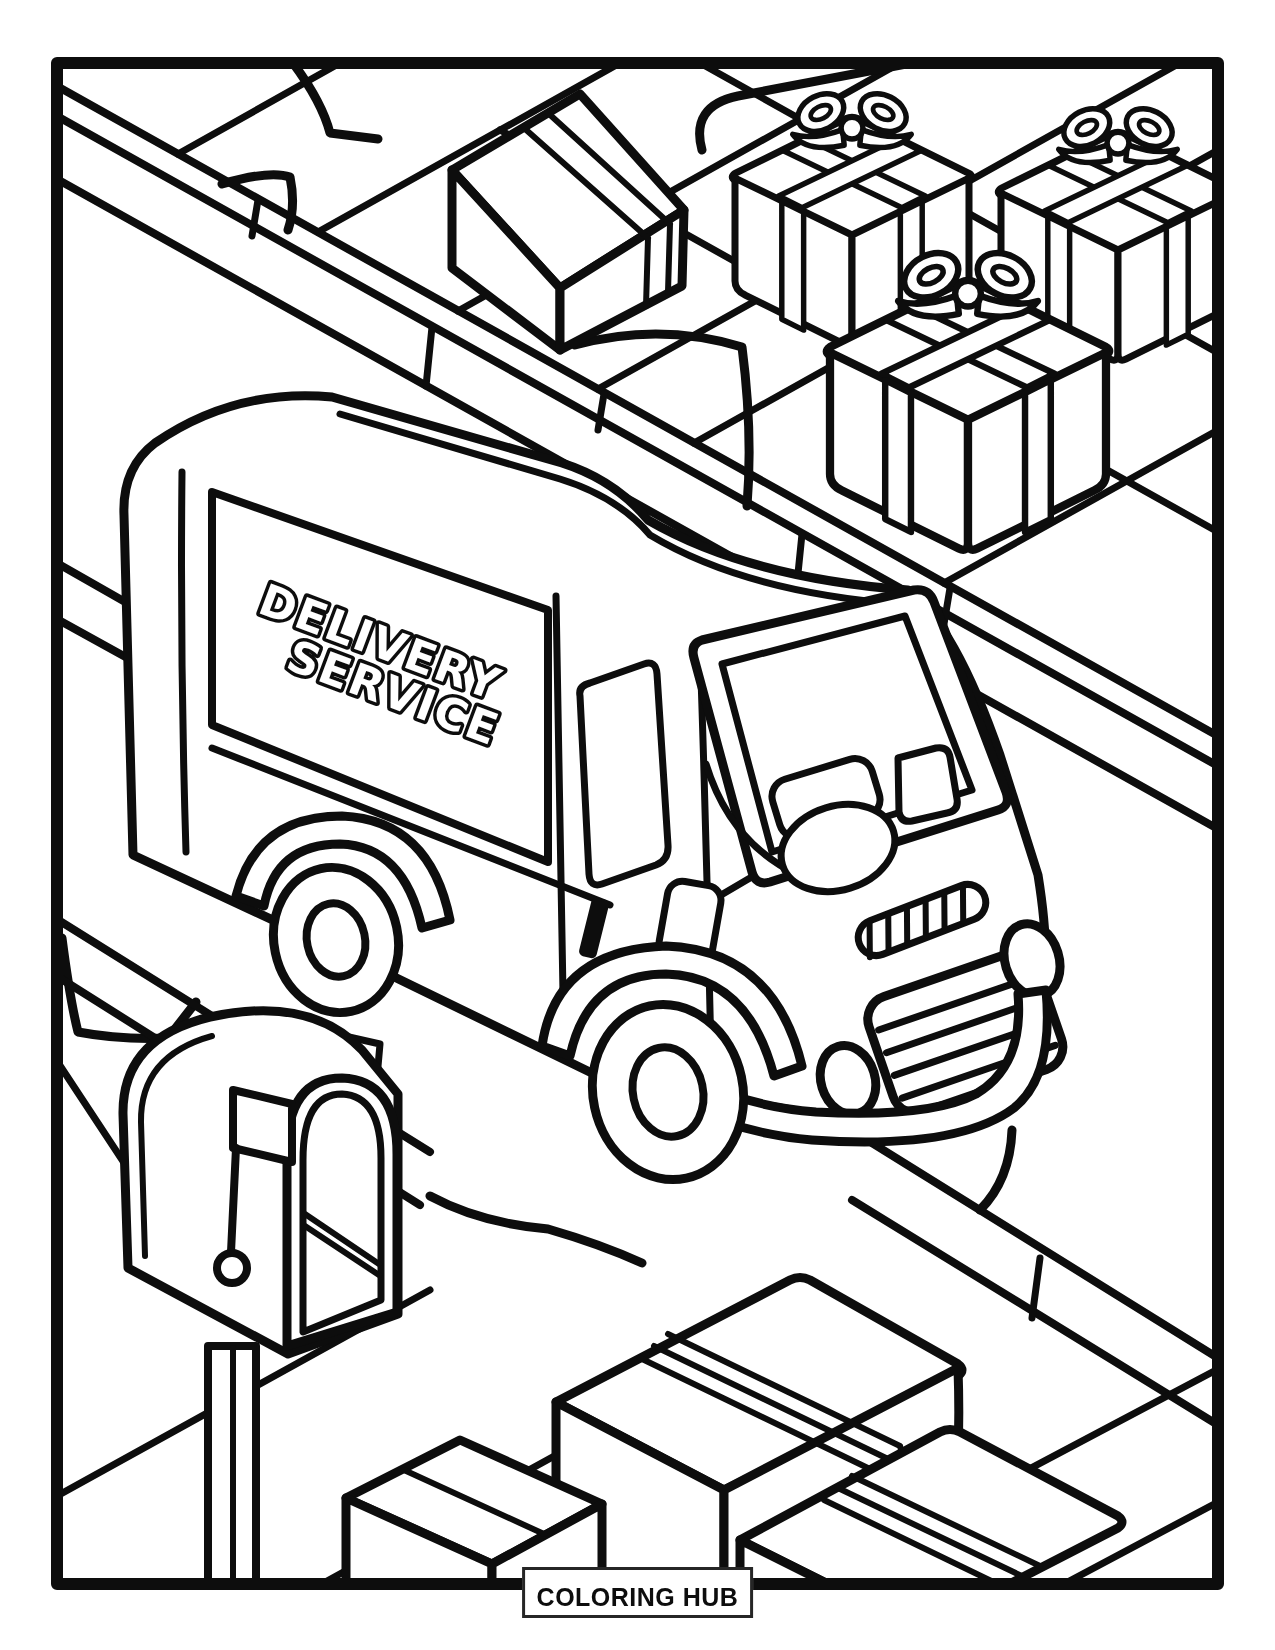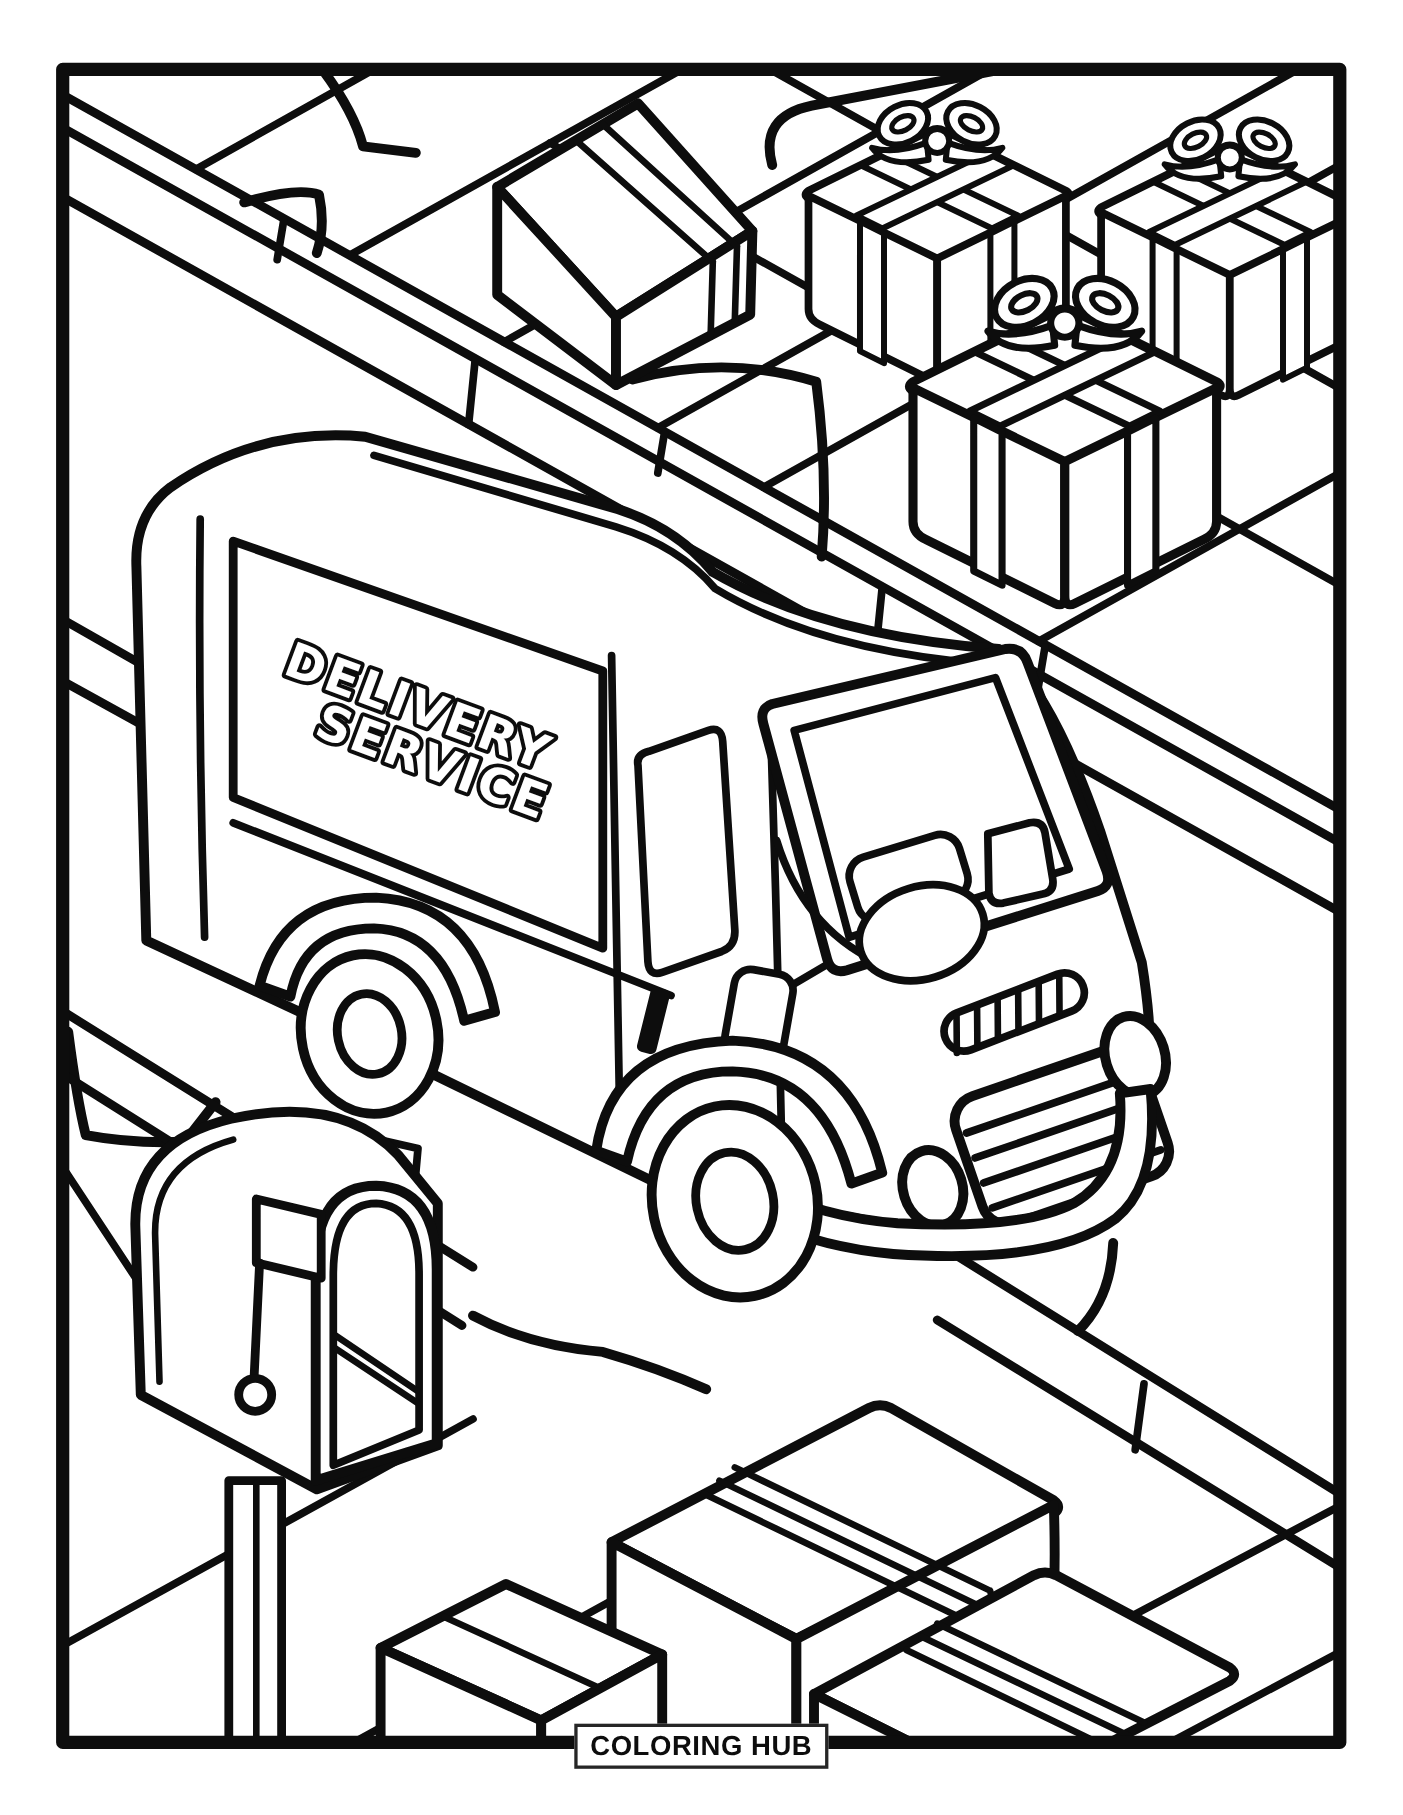--- a/index.html
+++ b/index.html
@@ -9,21 +9,21 @@
     fill:none;stroke:#0d0d0d;stroke-width:9;stroke-linecap:round;stroke-linejoin:round;}
   #art .fw{fill:#ffffff;}
   #art .w8{stroke-width:8;} #art .w7{stroke-width:7;} #art .w6{stroke-width:6;} #art .w4{stroke-width:4;}
   #art .blk{fill:#0d0d0d;stroke:none;}
   #art .frame{stroke-width:12;}
   #art text.bubble{
     font-family:"DejaVu Sans",sans-serif;font-weight:bold;font-size:44px;letter-spacing:2px;
     fill:#ffffff;stroke:#0d0d0d;stroke-width:7px;paint-order:stroke;stroke-linejoin:round;}
   .badge{
     position:absolute;left:50%;top:1567px;transform:translateX(-50%);
-    background:#fff;border:3px solid #262626;padding:5px 12px 5px;
+    background:#fff;border:3px solid #262626;padding:15px 12px 5px;
     font:700 25px/1 "Liberation Sans",sans-serif;letter-spacing:.5px;color:#0d0d0d;white-space:nowrap;}
 </style>
 </head>
 <body>
 
 <div class="stage">
 <svg id="art" width="1275" height="1650" viewBox="0 0 1275 1650">
   <defs>
     <clipPath id="frameClip">
           <rect x="57" y="63" width="1161" height="1521"></rect>

